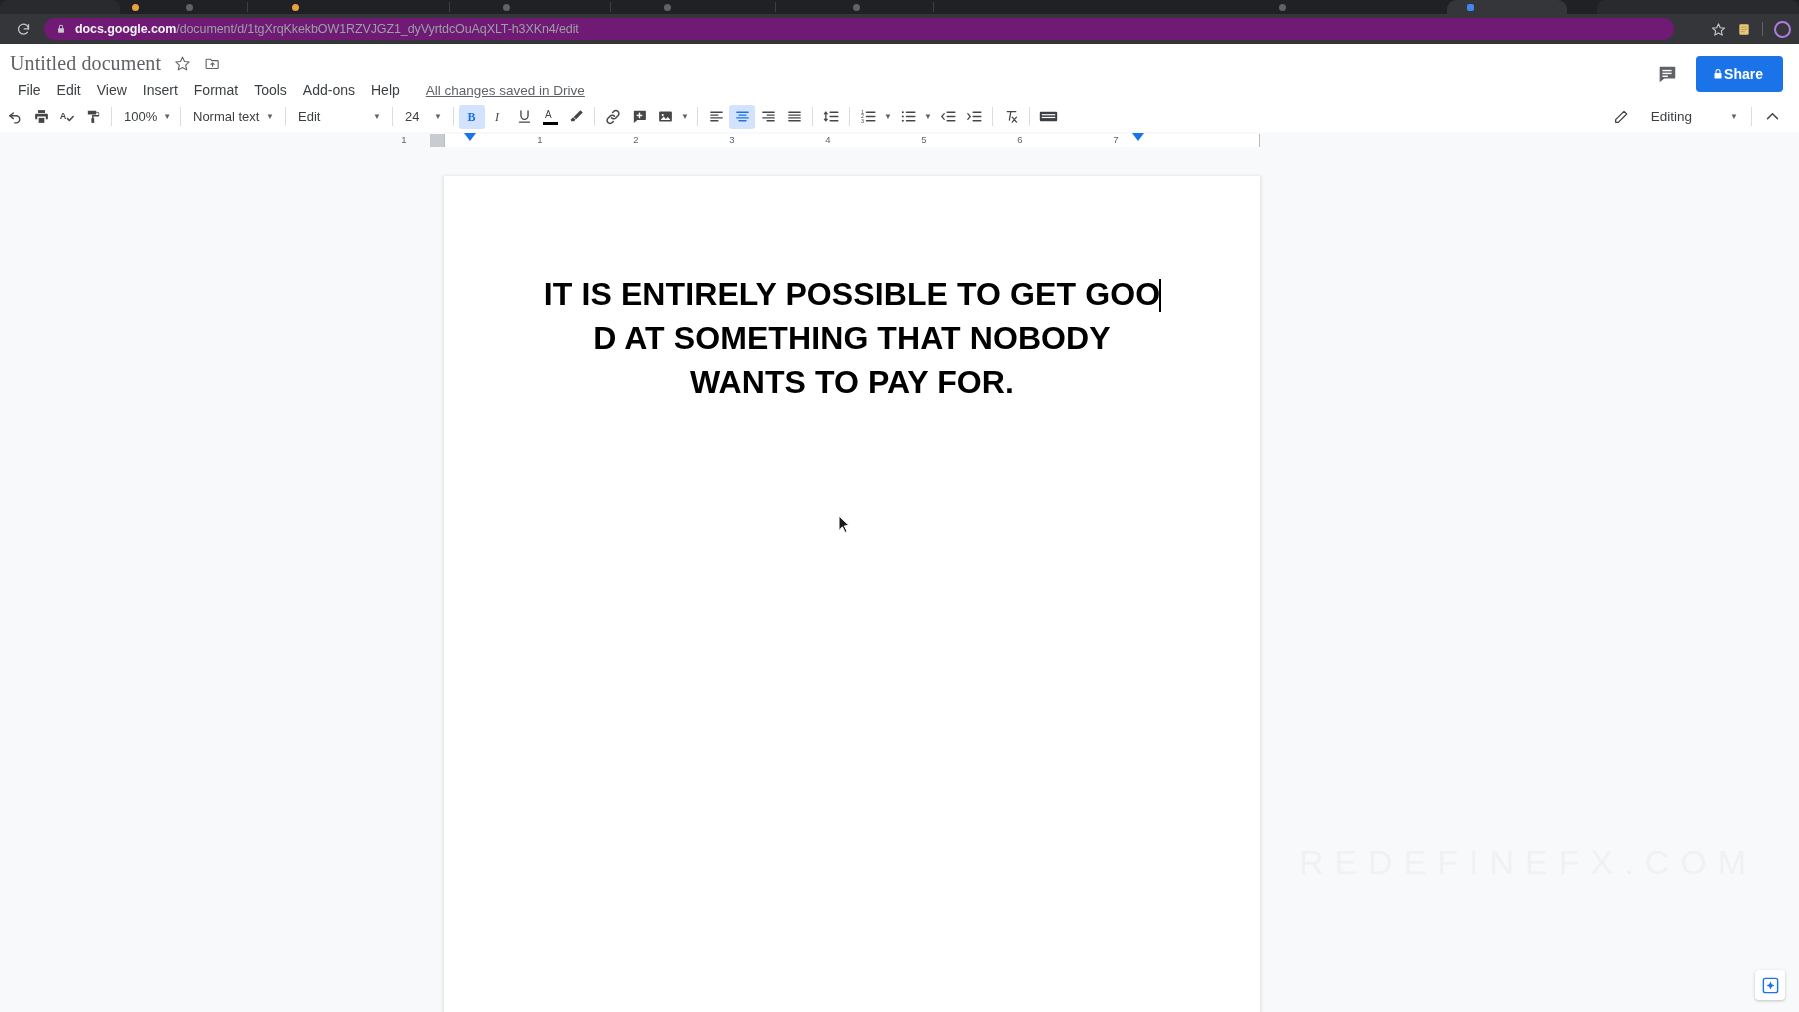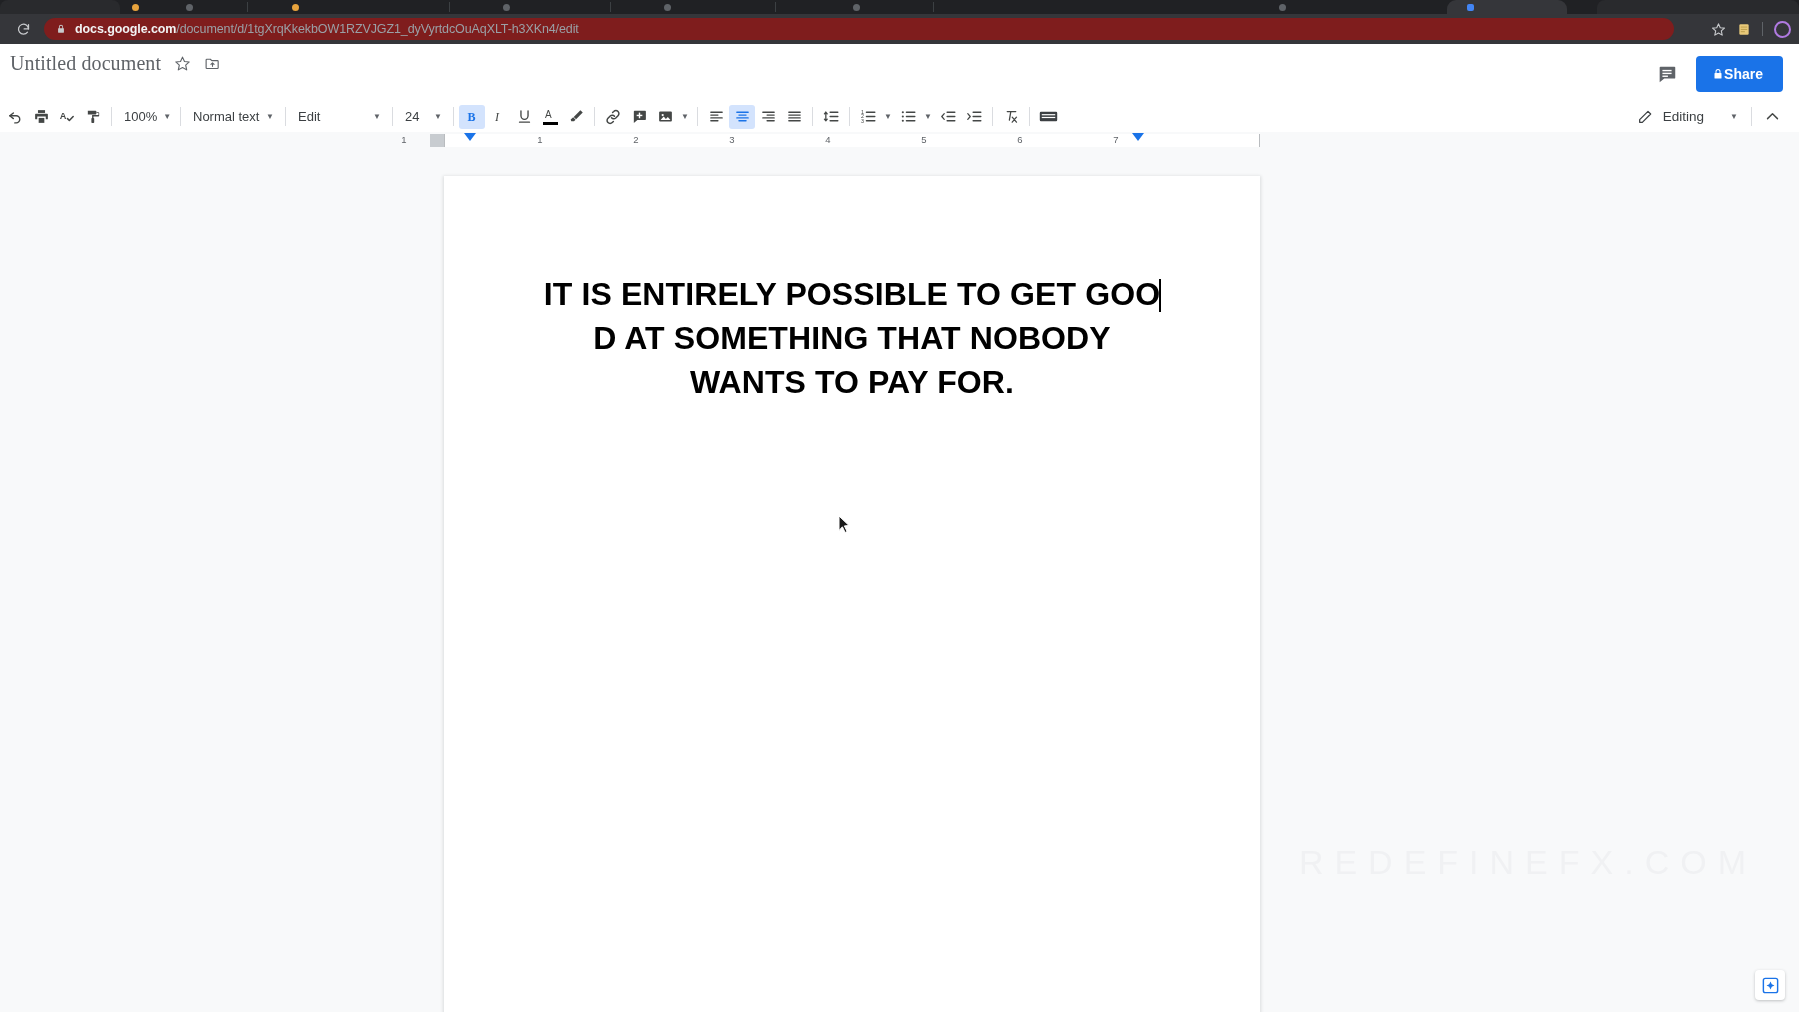--- a/index.html
+++ b/index.html
@@ -55,21 +55,21 @@
     width: 22px; height: 22px;
     display: flex; align-items: center; justify-content: center;
     color: #c8cacd;
     cursor: pointer;
   }
   .omnibox {
     margin-left: 10px;
     height: 22px;
     flex: 1;
     max-width: 1630px;
-    background: #7f1d1d;
+    background: #701a75;
     border-radius: 12px;
     display: flex;
     align-items: center;
     padding: 0 12px;
   }
   .omnibox-lock {
     color: #c8cacd;
     margin-right: 9px;
     display: flex; align-items: center;
   }
@@ -215,21 +215,21 @@
   .dd-caret-only {
     width: 14px; height: 24px;
     display: flex; align-items: center; justify-content: center;
     color: #5f6368; font-size: 8px;
     cursor: pointer;
     flex-shrink: 0;
   }
   .mode-chip {
     display: flex;
     align-items: center;
-    gap: 10px;
+    gap: 22px;
     height: 26px;
     padding: 0 6px;
     border-radius: 4px;
     font-size: 13.5px;
     color: #3c4043;
     cursor: pointer;
   }
   .toolbar-right {
     margin-left: auto;
     display: flex;
@@ -422,20 +422,31 @@
         <polygon points="12 3 14.8 9.1 21.5 9.8 16.5 14.3 17.9 21 12 17.6 6.1 21 7.5 14.3 2.5 9.8 9.2 9.1"></polygon>
       </svg>
     </span>
     <span class="title-icon">
       <svg width="17" height="17" viewBox="0 0 24 24" fill="none" stroke="currentColor" stroke-width="1.6" stroke-linejoin="round">
         <path d="M3 7a1 1 0 0 1 1-1h5l2 2h8a1 1 0 0 1 1 1v9a1 1 0 0 1-1 1H4a1 1 0 0 1-1-1z"></path>
         <path d="M12 11v5M12 11l-2.2 2.2M12 11l2.2 2.2" stroke-linecap="round"></path>
       </svg>
     </span>
   </div>
+  <div class="menu-row">
+    <span class="menu-item">File</span>
+    <span class="menu-item">Edit</span>
+    <span class="menu-item">View</span>
+    <span class="menu-item">Insert</span>
+    <span class="menu-item">Format</span>
+    <span class="menu-item">Tools</span>
+    <span class="menu-item">Add-ons</span>
+    <span class="menu-item">Help</span>
+    <span class="save-status">All changes saved in Drive</span>
+  </div>
   <div class="header-right">
     <span class="comment-history-icon">
       <svg width="22" height="22" viewBox="0 0 24 24" fill="currentColor">
         <path d="M4 4h16a1 1 0 0 1 1 1v11a1 1 0 0 1-1 1H9l-5 4V5a1 1 0 0 1 1-1z"></path>
         <rect x="7" y="7.5" width="10" height="1.5" fill="#ffffff"></rect>
         <rect x="7" y="10.6" width="10" height="1.5" fill="#ffffff"></rect>
         <rect x="7" y="13.7" width="6" height="1.5" fill="#ffffff"></rect>
       </svg>
     </span>
     <button class="share-button">

